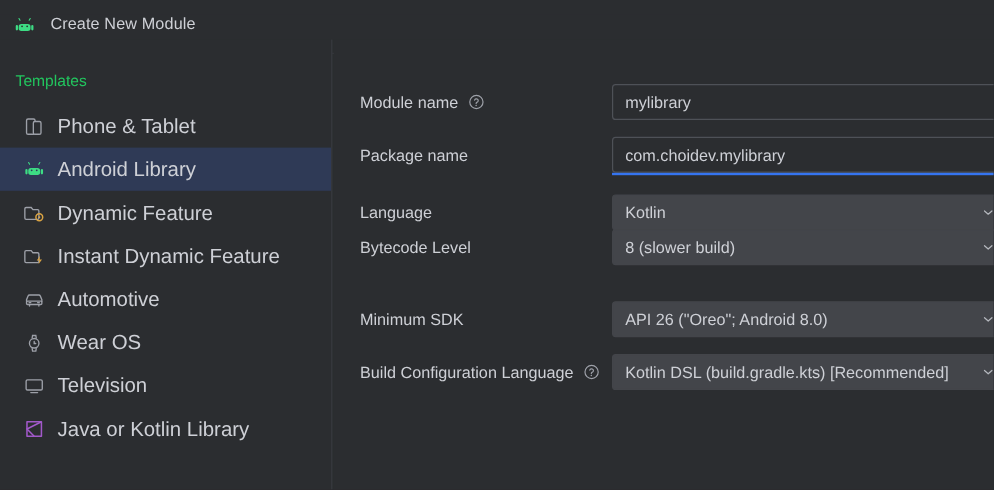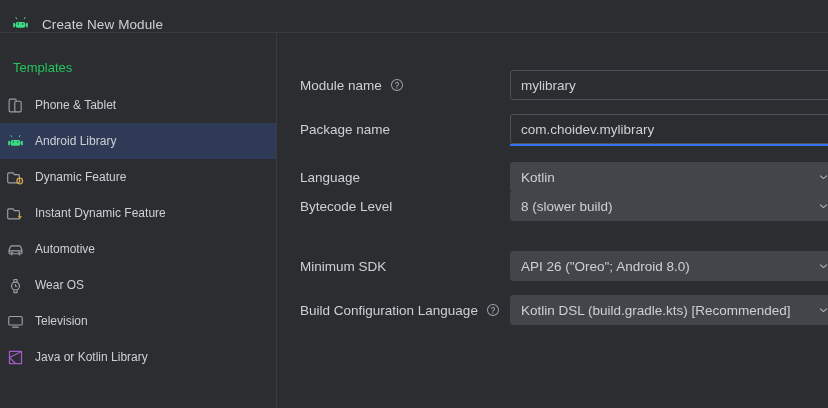--- a/index.html
+++ b/index.html
@@ -15,27 +15,27 @@
   #app {
     position: relative;
     width: 828px;
     height: 408px;
     background: #2B2D30;
   }
 
   
   .titlebar {
     position: absolute;
-    top: 0; left: 0;
+    top: 12px; left: 0;
     width: 828px;
     height: 33px;
     background: #2B2D30;
     border-bottom: 1px solid #393B40;
     display: flex;
-    align-items: flex-end;
+    align-items: flex-start;
     padding-left: 11px;
   }
   .titlebar .app-icon {
     width: 18px; height: 18px;
     display: flex; align-items: center; justify-content: center;
     flex: 0 0 auto;
   }
   .titlebar .title-text {
     margin-left: 13px;
     font-size: 13.5px;
@@ -56,23 +56,23 @@
   .templates-header {
     font-size: 13px;
     color: #22c55e;
     padding: 27px 0 0 13px;
     height: 54px;
   }
   .tpl-item {
     display: flex;
     align-items: center;
     height: 36px;
-    padding-left: 7px;
+    padding-left: 20px;
     color: #CED0D6;
-    font-size: 12px;
+    font-size: 17px;
     white-space: nowrap;
   }
   .tpl-item.selected {
     background: #2F3A56;
   }
   .tpl-icon {
     width: 17px; height: 17px;
     flex: 0 0 17px;
     margin-right: 11px;
     display: flex;

